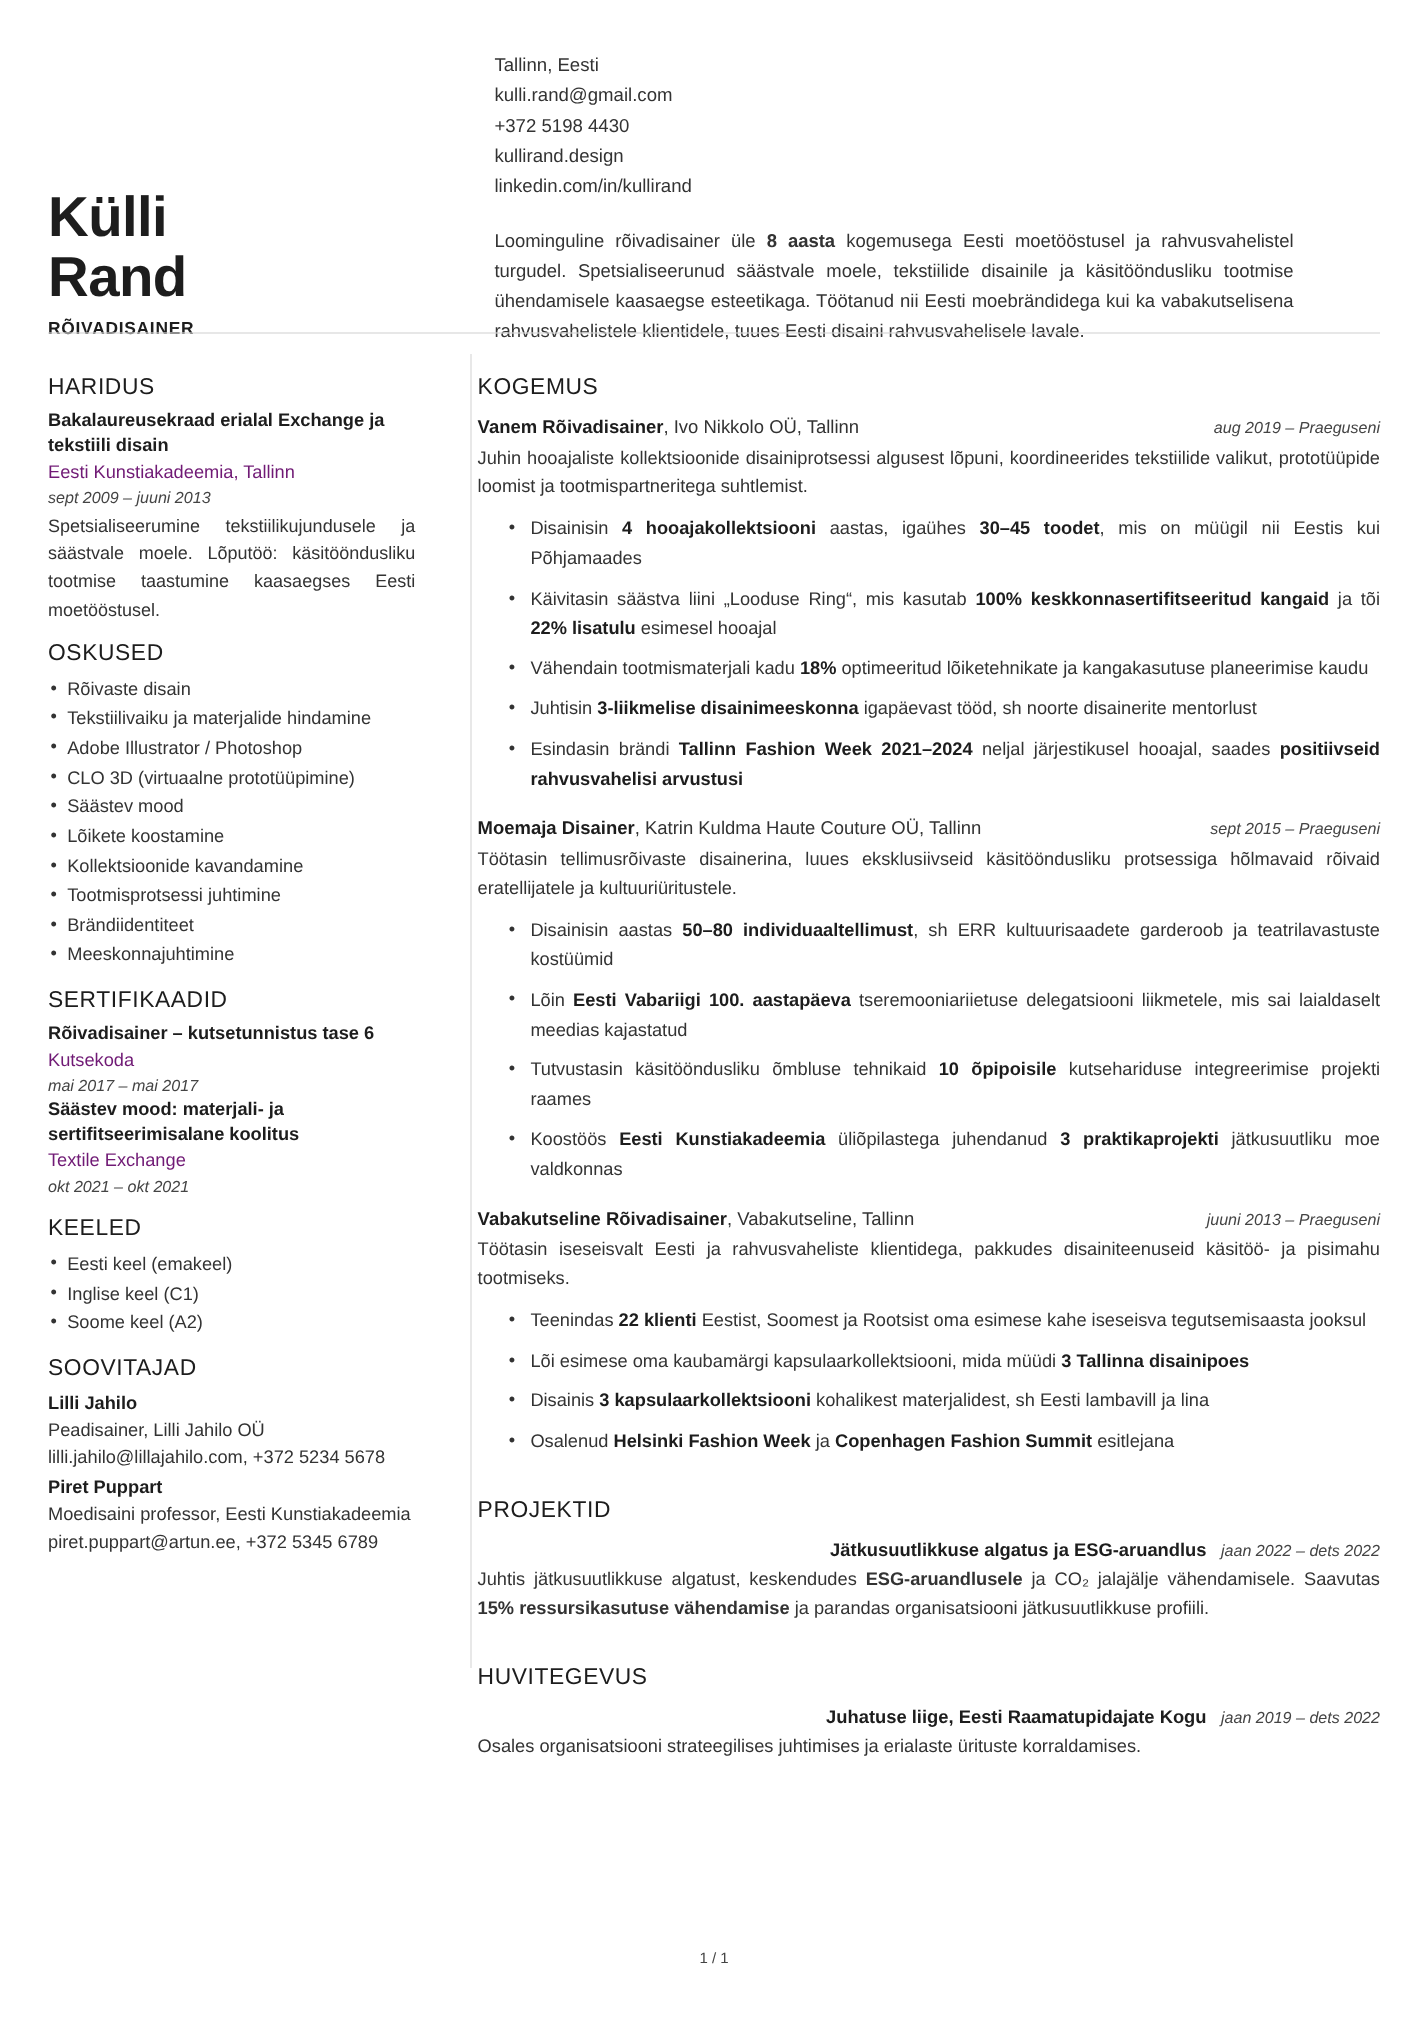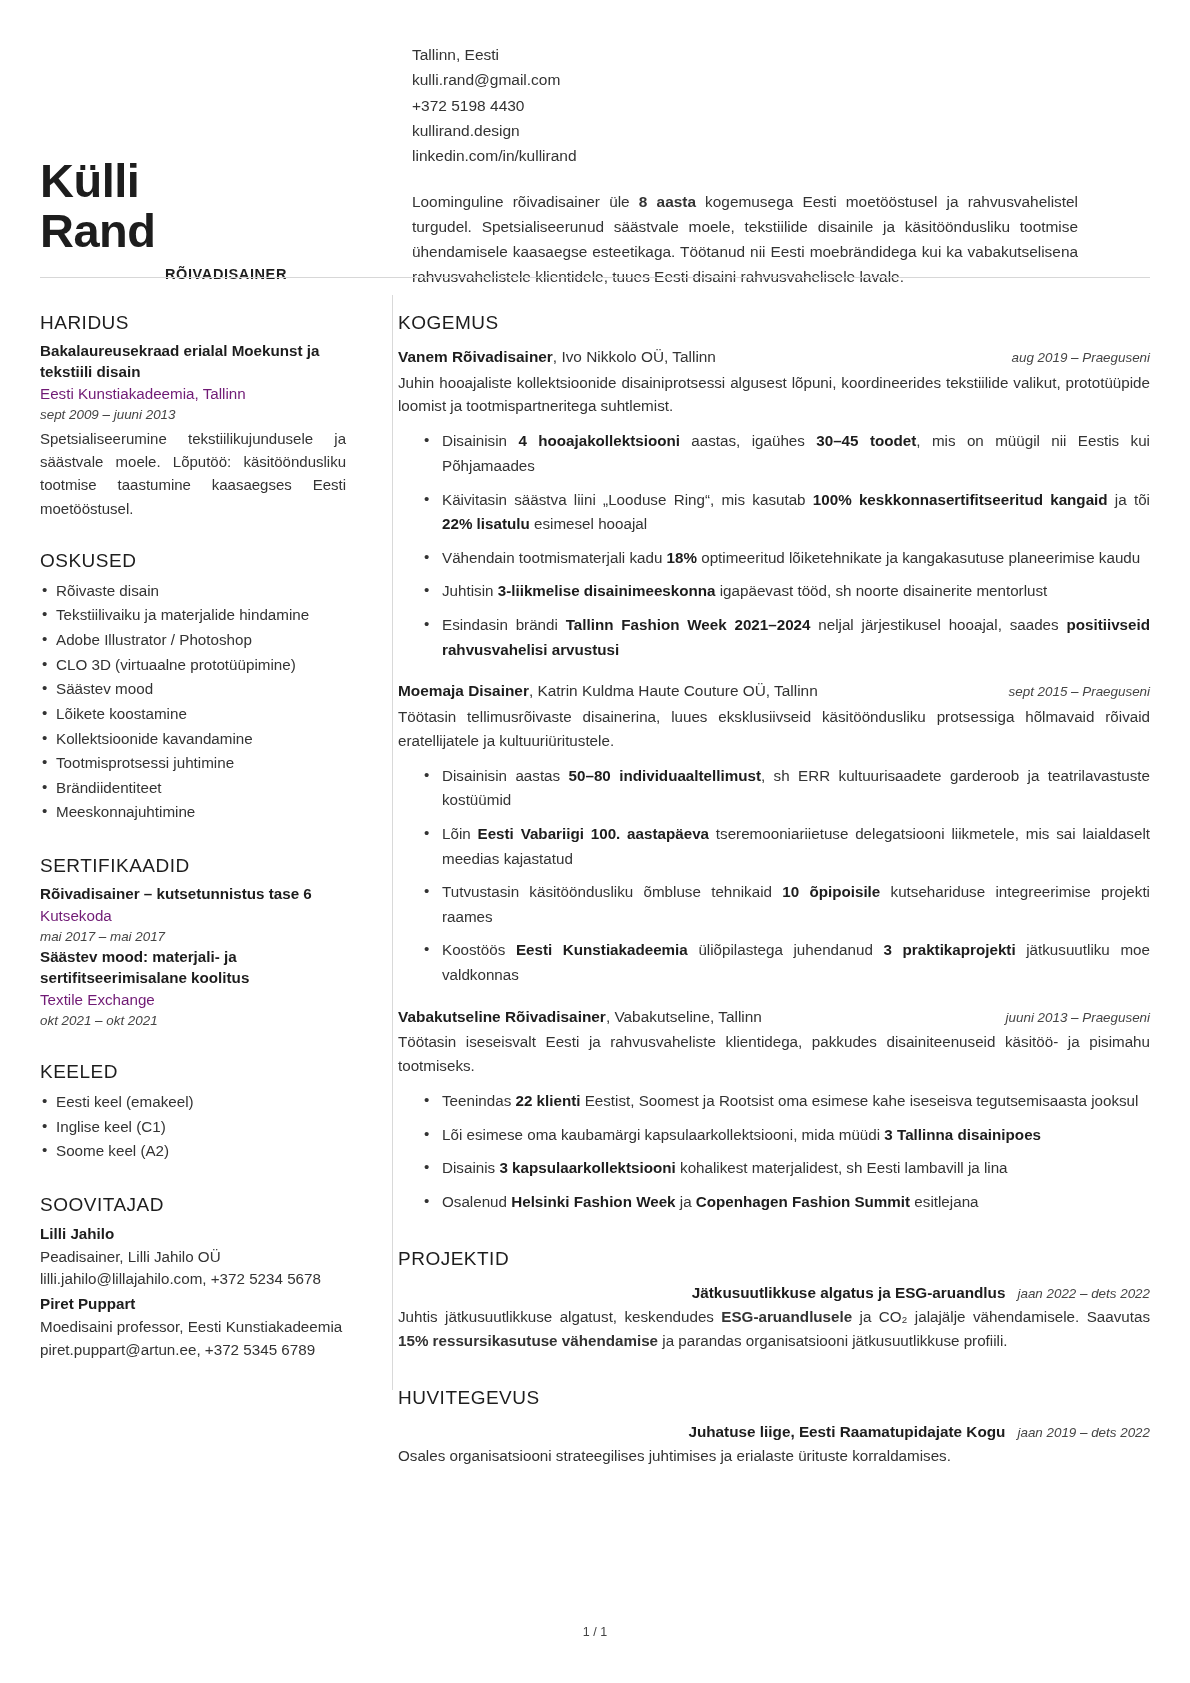--- a/index.html
+++ b/index.html
@@ -41,21 +41,20 @@
     line-height: 1.08;
     letter-spacing: -0.5px;
     color: #1d1d1d;
   }
   .role-title {
     font-size: 14.5px;
     font-weight: bold;
     letter-spacing: 0.6px;
     margin-top: 9px;
     color: #1d1d1d;
-    text-align: center;
   }
   .header-right {
     flex: 1;
     padding-left: 0px;
     padding-top: 4px;
   }
   .contact-list {
     list-style: none;
     font-size: 15.5px;
     line-height: 1.63;
@@ -102,21 +101,21 @@
     padding-left: 26px;
   }
 
   .sec-title {
     font-size: 19px;
     font-weight: normal;
     letter-spacing: 0.5px;
     color: #1d1d1d;
     margin-bottom: 7px;
   }
-  .sec-title.spaced { margin-top: 30px; }
+  .sec-title.spaced { margin-top: 14px; }
 
   .entry-title {
     font-size: 15.2px;
     font-weight: bold;
     line-height: 1.37;
     color: #1d1d1d;
   }
   .entry-sub {
     font-size: 15.2px;
     line-height: 1.45;
@@ -268,21 +267,21 @@
 
   <div class="top-rule"></div>
   <div class="v-rule"></div>
 
   <div class="body">
 
     <div class="col-left">
 
       <div>
         <div class="sec-title">HARIDUS</div>
-        <div class="entry-title">Bakalaureusekraad erialal Moekunst ja tekstiili disain</div>
+        <div class="entry-title">Bakalaureusekraad erialal Exchange ja tekstiili disain</div>
         <div class="entry-sub">Eesti Kunstiakadeemia, Tallinn</div>
         <div class="entry-date">sept 2009 – juuni 2013</div>
         <div class="entry-desc">Spetsialiseerumine tekstiilikujundusele ja säästvale moele. Lõputöö: käsitööndusliku tootmise taastumine kaasaegses Eesti moetööstusel.</div>
       </div>
 
       <div>
         <div class="sec-title spaced">OSKUSED</div>
         <ul class="plain" id="skills-list">
             <li>Rõivaste disain</li>
             <li>Tekstiilivaiku ja materjalide hindamine</li>

